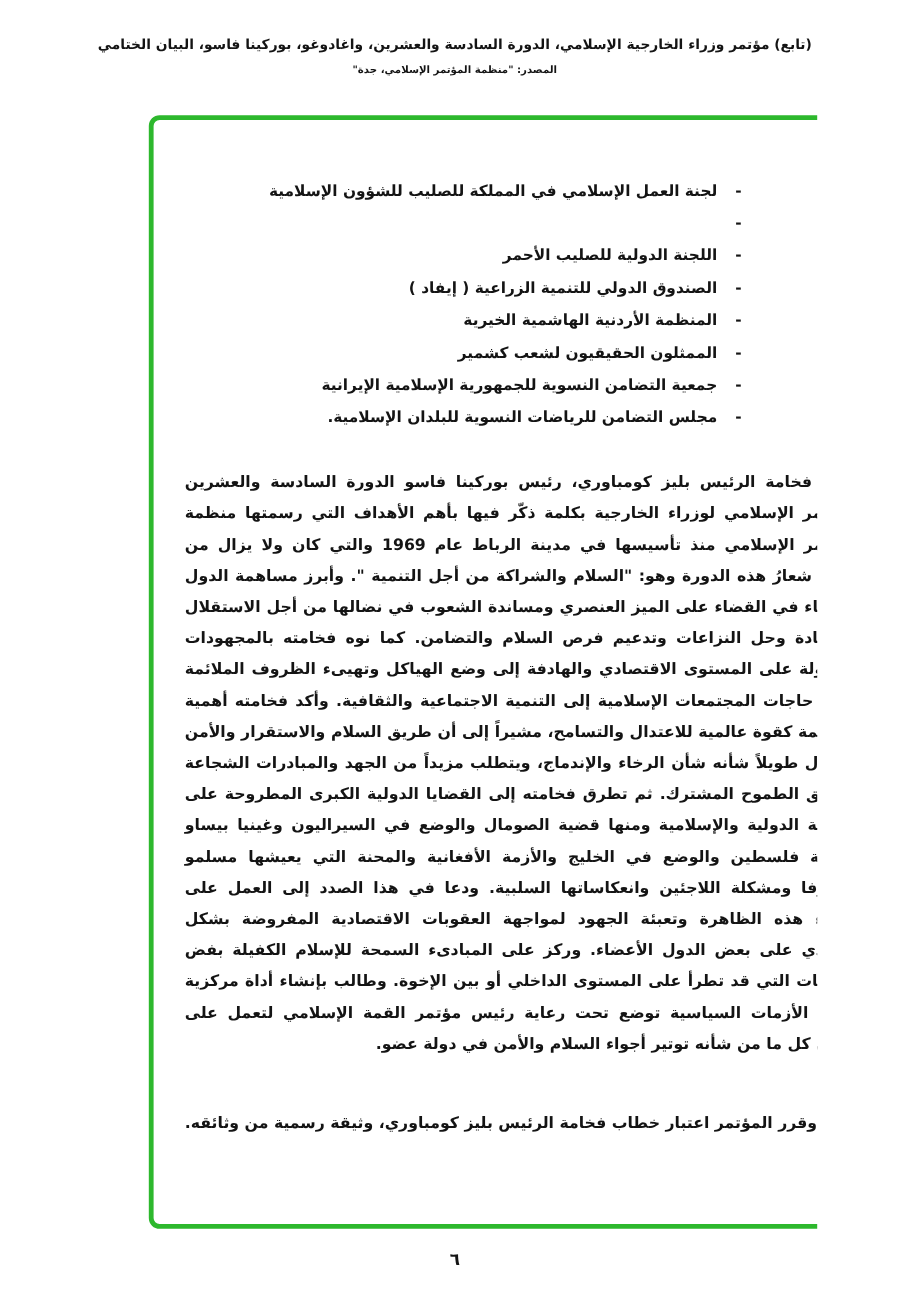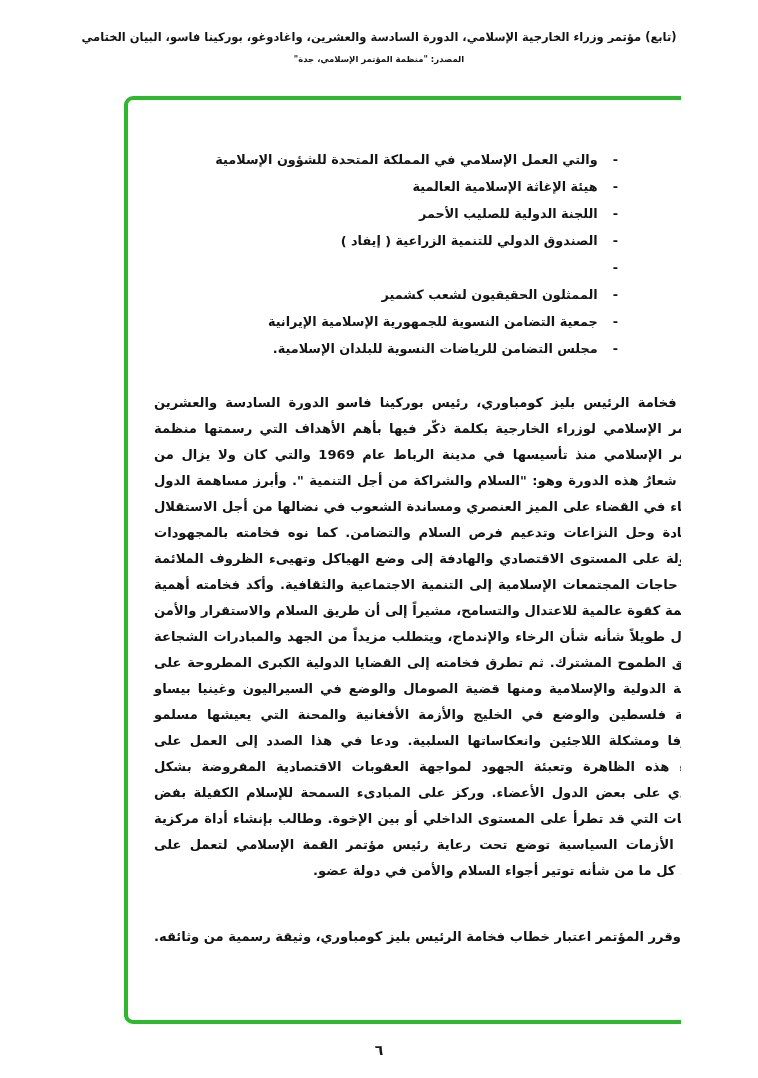--- a/index.html
+++ b/index.html
@@ -111,36 +111,36 @@
     <div class="line1">(تابع) مؤتمر وزراء الخارجية الإسلامي، الدورة السادسة والعشرين، واغادوغو، بوركينا فاسو، البيان الختامي</div>
     <div class="line2">المصدر:  "منظمة المؤتمر الإسلامي، جدة"</div>
   </div>
 
   <div class="frame">
     <div class="frame-inner">
 
       <div class="org-list">
         <div class="org-row">
           <span class="dash">-</span>
-          <span>والتي العمل الإسلامي في المملكة المتحدة للشؤون الإسلامية</span>
+          <span>لجنة العمل الإسلامي في المملكة للصليب للشؤون الإسلامية</span>
         </div>
         <div class="org-row">
           <span class="dash">-</span>
-          <span>هيئة الإغاثة الإسلامية العالمية</span>
         </div>
         <div class="org-row">
           <span class="dash">-</span>
           <span>اللجنة الدولية للصليب الأحمر</span>
         </div>
         <div class="org-row">
           <span class="dash">-</span>
           <span>الصندوق الدولي للتنمية الزراعية ( إيفاد )</span>
         </div>
         <div class="org-row">
           <span class="dash">-</span>
+          <span>المنظمة الأردنية الهاشمية الخيرية</span>
         </div>
         <div class="org-row">
           <span class="dash">-</span>
           <span>الممثلون الحقيقيون لشعب كشمير</span>
         </div>
         <div class="org-row">
           <span class="dash">-</span>
           <span>جمعية التضامن النسوية للجمهورية الإسلامية الإيرانية</span>
         </div>
         <div class="org-row">

